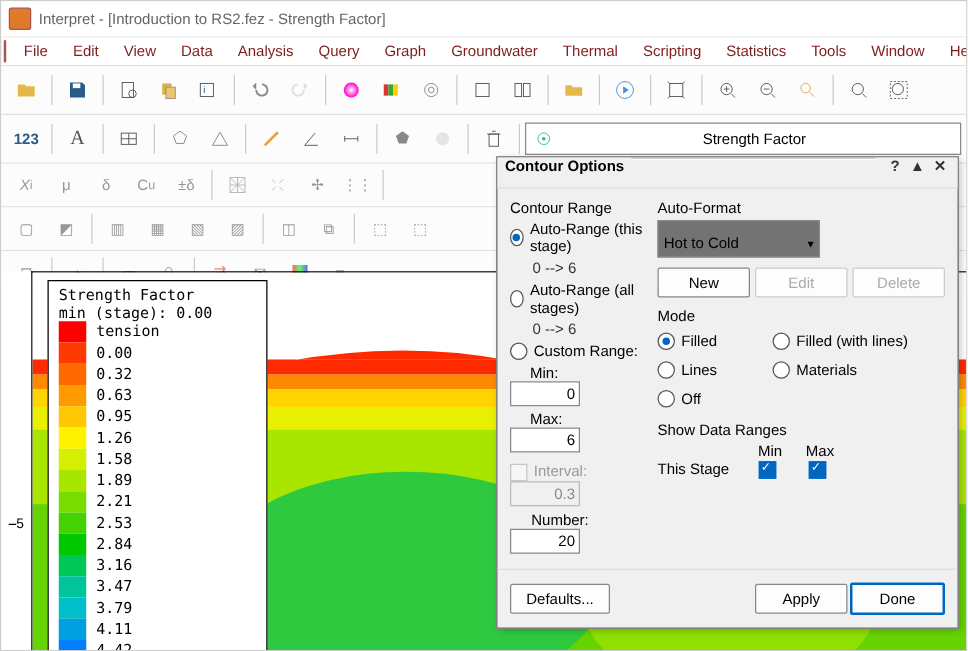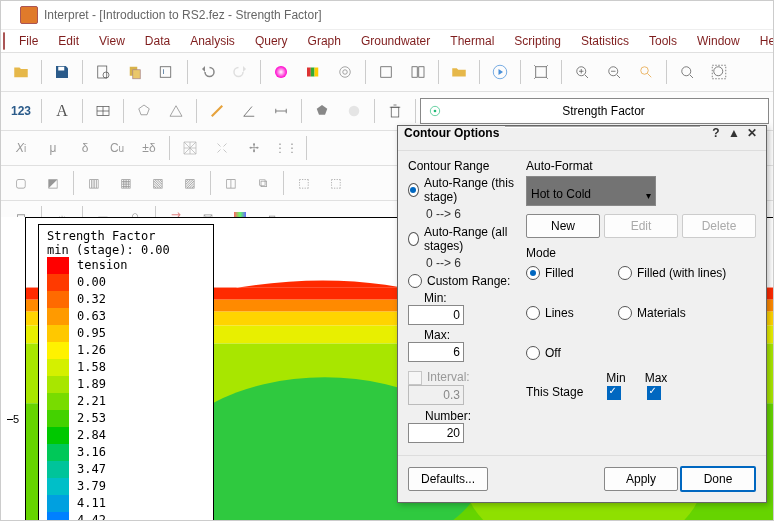--- a/index.html
+++ b/index.html
@@ -1,17 +1,17 @@
 <!DOCTYPE html>
 <html><head>
 <meta charset="utf-8">
 <style>
 html,body{margin:0;padding:0;font-family:"Segoe UI",Tahoma,sans-serif;font-size:12px;background:#fff;color:#000}
 .window{width:774px;height:521px;position:relative;overflow:hidden;background:#fff;border:1px solid #ccc;box-sizing:border-box}
-.titlebar{height:28px;background:#fff;display:flex;align-items:center;padding:0 19px;border-bottom:1px solid #eee}
+.titlebar{height:28px;background:#fff;display:flex;align-items:center;padding:0 6px;border-bottom:1px solid #eee}
 .titlebar .app-icon{width:16px;height:16px;background:#e07a2b;border:1px solid #a55;margin-right:6px;border-radius:2px}
 .titlebar .title{color:#666}
 .menubar{height:22px;display:flex;align-items:center;padding:0 2px;border-bottom:1px solid #e0e0e0}
 .menubar span{padding:2px 10px;color:#7f1d1d;cursor:default}
 .menubar .m-icon{width:16px;height:16px;background:#e07a2b;border:1px solid #a55;margin-right:4px;border-radius:2px}
 .toolbar{display:flex;align-items:center;padding:2px 4px;border-bottom:1px solid #e0e0e0;background:#fcfcfc;height:34px}
 .tbtn{width:28px;height:28px;display:flex;align-items:center;justify-content:center;margin:0 1px;border:1px solid transparent;border-radius:2px;color:#555}
 .tbtn svg{width:18px;height:18px}
 .tbtn.dis{opacity:.35}
 .sep{width:1px;height:24px;background:#ccc;margin:0 4px}
@@ -460,21 +460,21 @@
               <span class="chev">▾</span>
             </div>
           <div style="margin-top:8px;display:flex;gap:4px">
             <div class="btn">New</div>
             <div class="btn dis">Edit</div>
             <div class="btn dis">Delete</div>
           </div>
         </div>
         <div class="sect">
           <div class="group-label">Mode</div>
-          <div style="display:grid;grid-template-columns:1fr 1.5fr;row-gap:20px">
+          <div style="display:grid;grid-template-columns:1fr 1.5fr;row-gap:3px">
             <div class="radio-row">
                 <span class="radio checked"></span>
                 <span>Filled</span>
               </div>
             <div class="radio-row">
                 <span class="radio"></span>
                 <span>Filled (with lines)</span>
               </div>
             <div class="radio-row">
                 <span class="radio"></span>
@@ -484,20 +484,21 @@
                 <span class="radio"></span>
                 <span>Materials</span>
               </div>
             <div class="radio-row">
                 <span class="radio"></span>
                 <span>Off</span>
               </div>
           </div>
         </div>
         <div class="sect">
+          <div class="group-label">Show Data Ranges</div>
           <div style="display:grid;grid-template-columns:70px 40px 40px;align-items:center">
             <span></span>
             <span style="text-align:center">Min</span>
             <span style="text-align:center">Max</span>
             <span>This Stage</span>
             <span style="text-align:center"><span class="check checked"></span></span>
             <span style="text-align:center"><span class="check checked"></span></span>
           </div>
         </div>
       </div>

